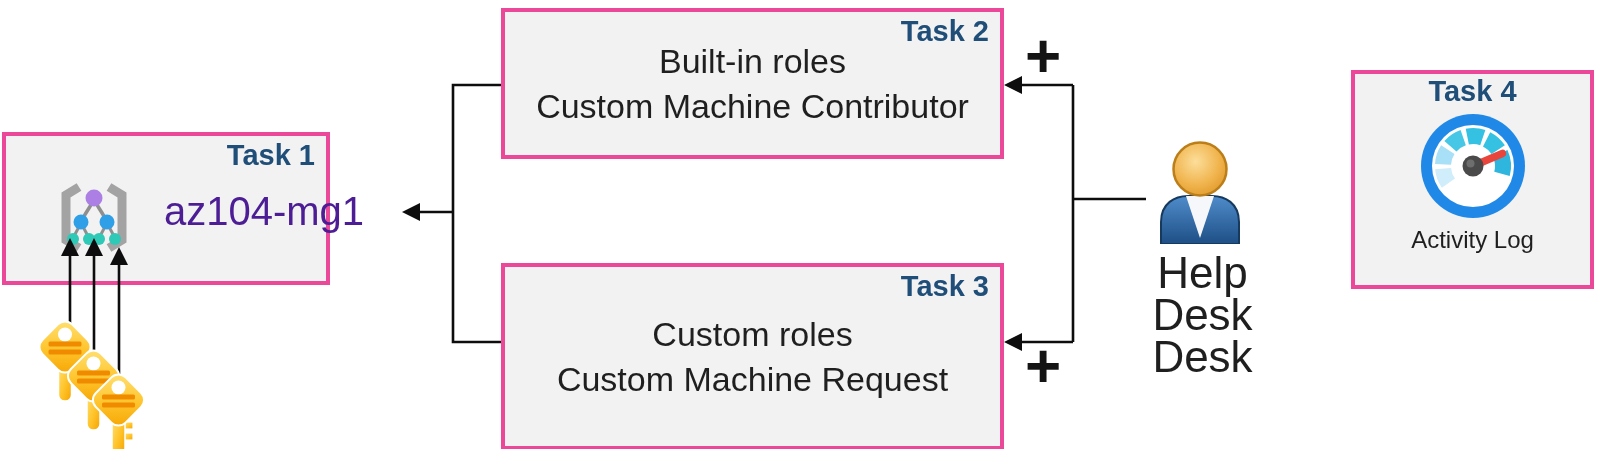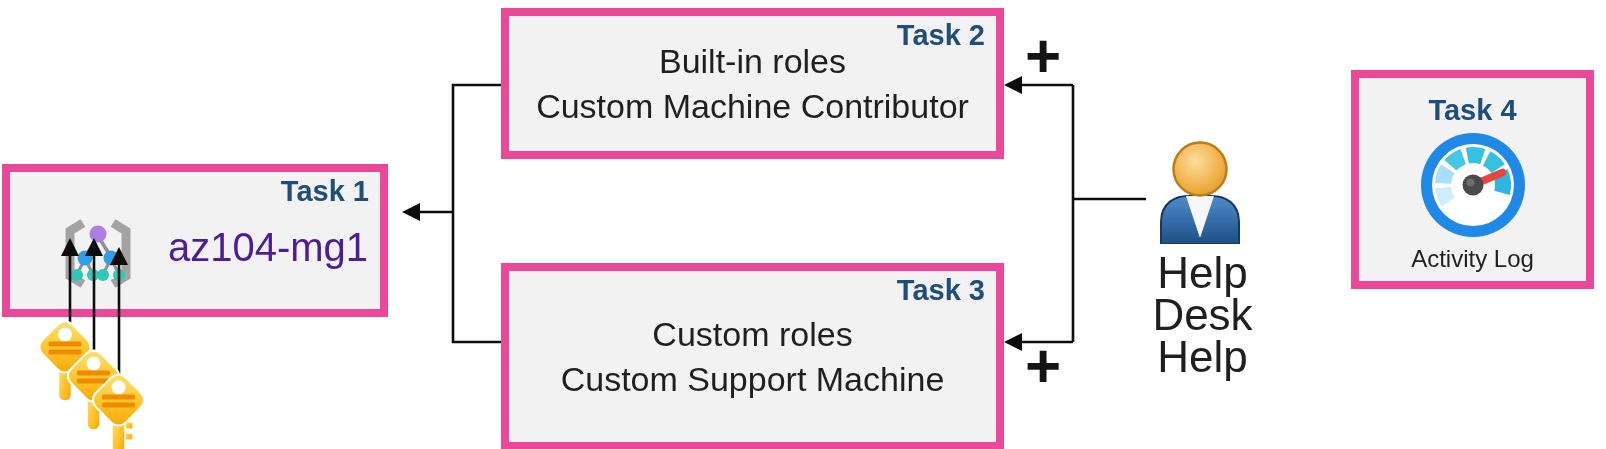--- a/index.html
+++ b/index.html
@@ -1,21 +1,21 @@
 <!DOCTYPE html>
 <html><head>
 <meta charset="utf-8">
 <style>
   html,body{margin:0;padding:0;background:#fff;}
   #canvas{
     position:relative;width:1606px;height:449px;background:#ffffff;
     overflow:hidden;font-family:"Liberation Sans",sans-serif;
   }
   .tbox{
-    position:absolute;background:#f2f2f2;border:8px solid #ec4899;
+    position:absolute;background:#f2f2f2;border:4px solid #ec4899;
     box-sizing:border-box;z-index:1;
   }
   .task-label{
     position:absolute;top:3px;right:11px;font-weight:bold;font-size:29px;
     color:#1f4e79;z-index:2;white-space:nowrap;
   }
   .center-stack{
     width:100%;height:100%;display:flex;flex-direction:column;
     justify-content:center;align-items:center;
   }
@@ -26,35 +26,35 @@
   .icon-abs{position:absolute;z-index:2;}
   .overlay{position:absolute;left:0;top:0;z-index:5;pointer-events:none;}
   .plus{
     position:absolute;width:60px;height:64px;line-height:64px;text-align:center;
     font-size:62px;font-weight:900;color:#141414;z-index:4;
   }
   #task1-title{
     position:absolute;left:128px;top:53px;width:260px;text-align:center;
     font-size:40px;color:#4c1d95;white-space:nowrap;
   }
-  #task4-box .center-stack{justify-content:flex-start;padding-top:16px;box-sizing:border-box;}
+  #task4-box .center-stack{justify-content:flex-start;padding-top:1px;box-sizing:border-box;}
   #task4-caption{font-size:24px;color:#1f1f1f;margin-top:4px;white-space:nowrap;}
   #group-text{
     position:absolute;left:1110px;top:252px;width:185px;text-align:center;
     font-size:44px;line-height:42px;color:#1f1f1f;z-index:2;
   }
   #keys-svg{position:absolute;left:28px;top:312px;z-index:6;}
   #person-svg{position:absolute;left:1155px;top:140px;z-index:2;}
 </style>
 </head>
 <body>
 
 <div id="canvas">
 
-  <div id="task1-box" class="tbox" style="left:2px;top:132px;width:386px;height:153px;margin-top:32px;">
+  <div id="task1-box" class="tbox" style="left:2px;top:132px;width:328px;height:153px;">
     <span class="task-label">Task 1</span>
     <div id="task1-title">az104-mg1</div>
 
     <svg class="icon-abs" style="left:46px;top:42px;" width="84" height="80" viewBox="0 0 84 80">
       <polyline points="27,9 14,17 14,62 27,70" fill="none" stroke="#a3a3a3" stroke-width="9"></polyline>
       <polyline points="57,9 70,17 70,62 57,70" fill="none" stroke="#a3a3a3" stroke-width="9"></polyline>
       <line x1="42" y1="22" x2="29" y2="43" stroke="#8f8f8f" stroke-width="3.5"></line>
       <line x1="42" y1="22" x2="55" y2="43" stroke="#8f8f8f" stroke-width="3.5"></line>
       <line x1="29" y1="45" x2="21" y2="60" stroke="#8f8f8f" stroke-width="3"></line>
       <line x1="29" y1="45" x2="37" y2="60" stroke="#8f8f8f" stroke-width="3"></line>
@@ -75,21 +75,21 @@
     <div class="center-stack">
       <div class="body-text">Built-in roles</div>
       <div class="body-text">Custom Machine Contributor</div>
     </div>
   </div>
 
   <div id="task3-box" class="tbox" style="left:501px;top:263px;width:503px;height:187px;">
     <span class="task-label">Task 3</span>
     <div class="center-stack">
       <div class="body-text">Custom roles</div>
-      <div class="body-text">Custom Support Machine</div>
+      <div class="body-text">Custom Machine Request</div>
     </div>
   </div>
 
   <div id="task4-box" class="tbox" style="left:1351px;top:70px;width:243px;height:219px;">
     <div class="center-stack">
       <span style="position:static;font-weight:bold;font-size:29px;color:#1f4e79;">Task 4</span>
 
       <svg width="112" height="112" viewBox="0 0 112 112" style="margin-top:2px;">
         <circle cx="56" cy="56" r="52" fill="#2089e8"></circle>
         <circle cx="56" cy="56" r="41" fill="#ffffff"></circle>
@@ -121,21 +121,21 @@
           <stop offset="0.6" stop-color="#f0b34c"></stop>
           <stop offset="1" stop-color="#dd9526"></stop>
       </radialGradient>
     </defs>
     <path d="M6,104 L6,82 C6,63 20,56 33,56 L57,56 C70,56 84,63 84,82 L84,104 Z" fill="url(#bodyGrad)" stroke="#16395e" stroke-width="2"></path>
     <path d="M31,56 L45,98 L59,56 Z" fill="#f5f7fa"></path>
     <circle cx="45" cy="29" r="26.5" fill="url(#headGrad)" stroke="#bc7e18" stroke-width="2.5"></circle>
   </svg>
   <div id="group-text">
     <div>Help Desk</div>
-    <div>Help</div>
+    <div>Desk</div>
   </div>
 
   <svg id="keys-svg" width="136" height="137" viewBox="0 0 136 137">
     <defs>
       <linearGradient id="gold" x1="0" y1="0" x2="1" y2="1">
         <stop offset="0" stop-color="#ffe37a"></stop>
           <stop offset="0.55" stop-color="#ffc42b"></stop>
           <stop offset="1" stop-color="#f5a300"></stop>
       </linearGradient>
       <g id="keyshape">

